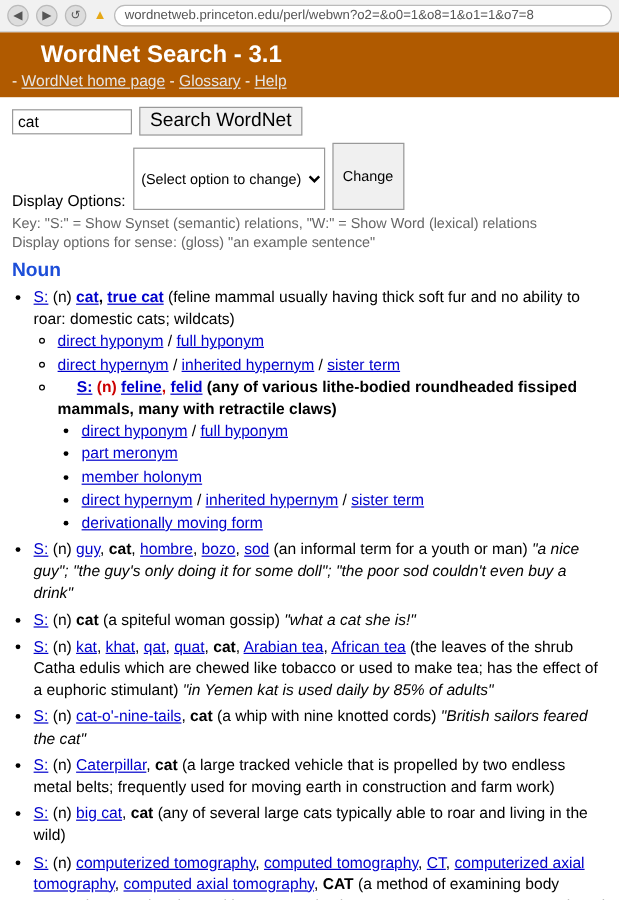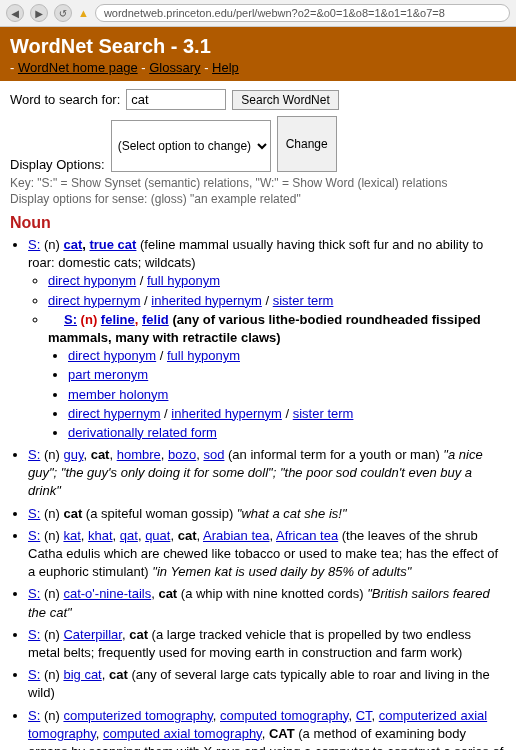--- a/index.html
+++ b/index.html
@@ -53,28 +53,29 @@
     
     .site-header {
       background: #b05a00;
       color: #fff;
       padding: 8px 10px 6px 10px;
     }
     .site-title {
       font-size: 20px;
       font-weight: bold;
       color: #fff;
+      margin-left: 24px;
     }
     .header-links {
       font-size: 13px;
       color: #fff;
       margin-top: 2px;
     }
     .header-links a {
-      color: #000000;
+      color: #e5e5e5;
       text-decoration: underline;
     }
     
     .content {
       padding: 8px 10px;
     }
     .search-row {
       display: flex;
       align-items: center;
       gap: 6px;
@@ -84,21 +85,21 @@
       font-size: 13px;
     }
     .search-input {
       border: 1px solid #999;
       padding: 2px 4px;
       font-size: 13px;
       width: 100px;
     }
     .search-button {
       padding: 2px 8px;
-      font-size: 12px;
+      font-size: 16px;
       background: #f0f0f0;
       border: 1px solid #999;
       cursor: pointer;
     }
     .display-row {
       display: flex;
       align-items: flex-end;
       gap: 6px;
       margin-bottom: 4px;
     }
@@ -122,21 +123,21 @@
     }
     .gloss-text {
       font-size: 12px;
       color: #666;
       margin-bottom: 8px;
     }
     h2.pos-heading {
       font-size: 16px;
       font-weight: bold;
       margin: 8px 0 4px 0;
-      color: #b91c1c;
+      color: #1d4ed8;
     }
     ul.main-list {
       margin-left: 18px;
       list-style-type: disc;
     }
     ul.main-list > li {
       margin-bottom: 4px;
       line-height: 1.4;
     }
     ul.sub-list {
@@ -184,35 +185,34 @@
   <div class="header-links">
     - <a>WordNet home page</a>
     - <a>Glossary</a>
     - <a>Help</a>
   </div>
 </div>
 
 <div class="content">
 
   <div class="search-row">
-    <span class="search-label">Word to search for:</span>
     <input class="search-input" type="text" value="cat" style="">
     <button class="search-button">Search WordNet</button>
   </div>
 
   <div class="display-row">
     <span>Display Options:</span>
     <select class="display-select">
       <option>(Select option to change)</option>
     </select>
     <button class="change-btn">Change</button>
   </div>
 
   <div class="key-text">Key: "S:" = Show Synset (semantic) relations, "W:" = Show Word (lexical) relations</div>
-  <div class="gloss-text">Display options for sense: (gloss) "an example related"</div>
+  <div class="gloss-text">Display options for sense: (gloss) "an example sentence"</div>
 
   <h2 class="pos-heading">Noun</h2>
   <ul class="main-list">
 
     <li>
       <a>S:</a>
       (n) <strong><a>cat</a>, <a>true cat</a></strong>
       (feline mammal usually having thick soft fur and no ability to roar: domestic cats; wildcats)
       <ul class="sub-list">
         <li>
@@ -231,21 +231,21 @@
             <li>
               <a>part meronym</a>
             </li>
             <li>
               <a>member holonym</a>
             </li>
             <li>
               <a>direct hypernym</a> / <a>inherited hypernym</a> / <a>sister term</a>
             </li>
             <li>
-              <a>derivationally related form</a>
+              <a>derivationally moving form</a>
             </li>
           </ul>
         </li>
       </ul>
     </li>
 
     <li>
       <a>S:</a>
       (n) <a>guy</a>, <strong>cat</strong>, <a>hombre</a>, <a>bozo</a>, <a>sod</a>
       (an informal term for a youth or man) <em>"a nice guy"; "the guy's only doing it for some doll"; "the poor sod couldn't even buy a drink"</em>

